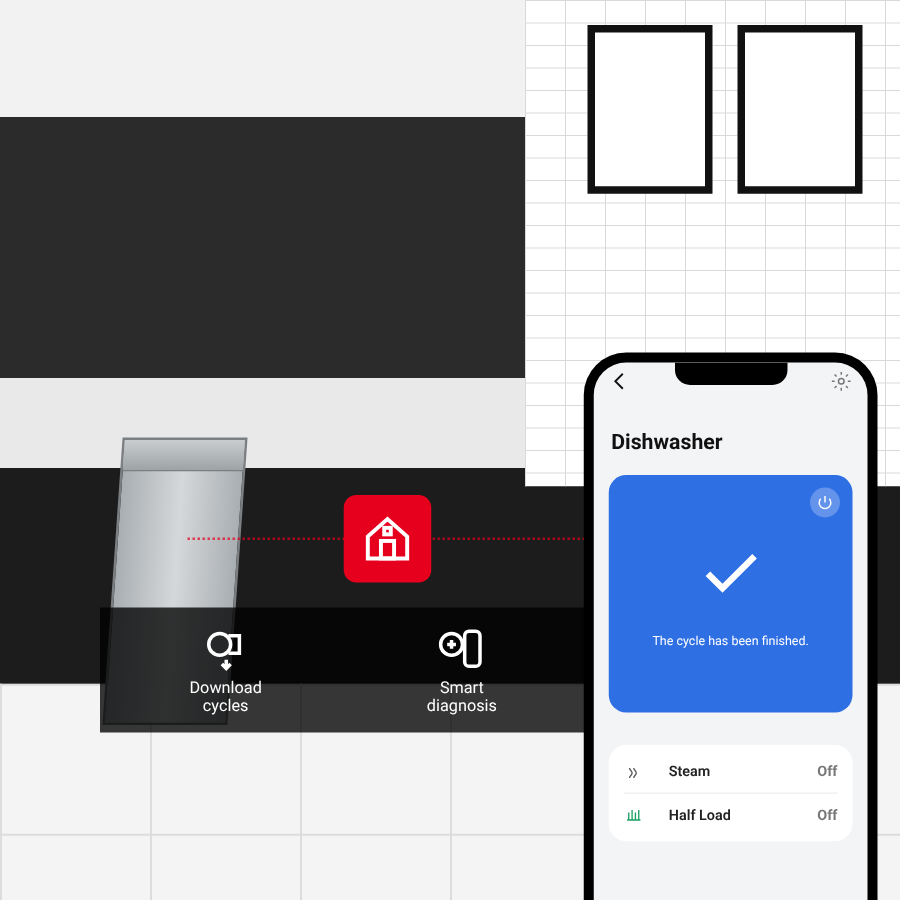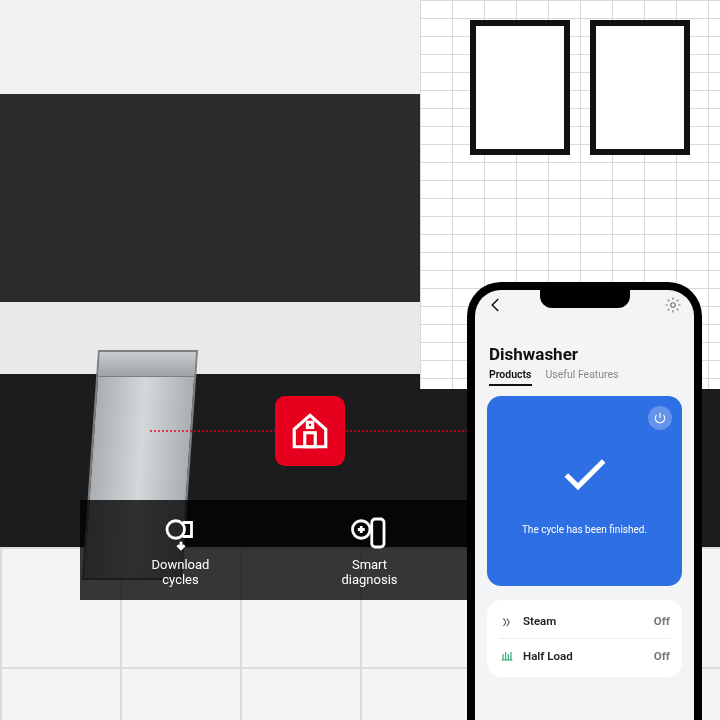--- a/index.html
+++ b/index.html
@@ -56,21 +56,21 @@
   
   .app-icon{
     position:absolute; left:275px; top:396px; width:70px; height:70px;
     background:#e6001d; border-radius:10px;
     display:flex; align-items:center; justify-content:center;
   }
   .app-icon svg{ width:42px; height:42px; }
 
   
   .features{
-    position:absolute; left:80px; top:500px; width:390px; height:100px;
+    position:absolute; left:80px; top:486px; width:390px; height:100px;
     background:rgba(0,0,0,0.78);
     display:flex; align-items:center; justify-content:space-around;
     color:#fff; padding:0 6px;
   }
   .feature{ display:flex; flex-direction:column; align-items:center; width:120px; text-align:center; }
   .feature svg{ width:42px; height:42px; margin-bottom:4px; }
   .feature span{ font-size:13px; line-height:1.15; }
 
   
   .phone{
@@ -99,21 +99,21 @@
     padding:0 12px;
   }
   .hdr svg{ width:18px; height:18px; }
 
   .title-row{ padding:0 14px 4px 14px; }
   .title-row h1{ font-size:17px; font-weight:700; color:#111;margin-top:20px; }
   .tabs{ display:flex; gap:14px; padding:0 14px 10px 14px; font-size:10.5px; color:#888; }
   .tab.active{ color:#111; border-bottom:2px solid #111; padding-bottom:3px; font-weight:600; }
 
   .card{
-    margin:0 12px; background:#2f6fe4; border-radius:14px;
+    margin:12px 12px; background:#2f6fe4; border-radius:14px;
     height:190px; position:relative; color:#fff;
     display:flex; flex-direction:column; align-items:center; justify-content:center;
   }
   .power-btn{
     position:absolute; top:10px; right:10px; width:24px; height:24px;
     border-radius:50%; background:rgba(255,255,255,0.25);
     display:flex; align-items:center; justify-content:center;
   }
   .card-check{ font-size:44px; line-height:1; margin-bottom:14px; }
   .card-msg{ font-size:10px; }
@@ -122,21 +122,21 @@
     margin:14px 12px 0 12px; background:#fff; border-radius:14px;
     padding:4px 12px;
   }
   .opt-row{
     display:flex; align-items:center; justify-content:space-between;
     padding:9px 0; border-bottom:1px solid #eee; font-size:11.5px;
   }
   .opt-row:last-child{ border-bottom:none; }
   .opt-left{ display:flex; align-items:center; gap:8px; }
   .opt-left svg{ width:16px; height:16px; }
-  .opt-name{ font-weight:600; color:#222; }
+  .opt-name{ font-weight:600; color:#222;margin-left:12px; }
   .opt-val{ color:#777;font-weight:bold; }
 
   
   .link-line{
     position:absolute; top:430px; left:150px; width:370px; height:0;
     border-top:2px dotted rgba(230,0,29,0.7);
   }
 </style>
 </head>
 <body>
@@ -195,24 +195,20 @@
         <svg viewBox="0 0 24 24" fill="none" stroke="#777" stroke-width="1.6">
             <circle cx="12" cy="12" r="3"></circle>
             <path d="M12 2v3m0 14v3M2 12h3m14 0h3M4.9 4.9l2.1 2.1m10 10l2.1 2.1M4.9 19.1l2.1-2.1m10-10l2.1-2.1"></path>
           </svg>
       </div>
     </div>
 
     <div class="title-row">
       <h1>Dishwasher</h1>
     </div>
-    <div class="tabs">
-      <div class="tab active">Products</div>
-      <div class="tab">Useful Features</div>
-    </div>
 
     <div class="card">
       <div class="power-btn">
         <svg viewBox="0 0 24 24" width="14" height="14" fill="none" stroke="#fff" stroke-width="2">
             <path d="M12 3v9"></path>
             <path d="M6 7a8 8 0 1 0 12 0"></path>
           </svg>
       </div>
       <div class="card-check">
         <svg viewBox="0 0 24 24" width="56" height="56" fill="none" stroke="#fff" stroke-width="2.2">

